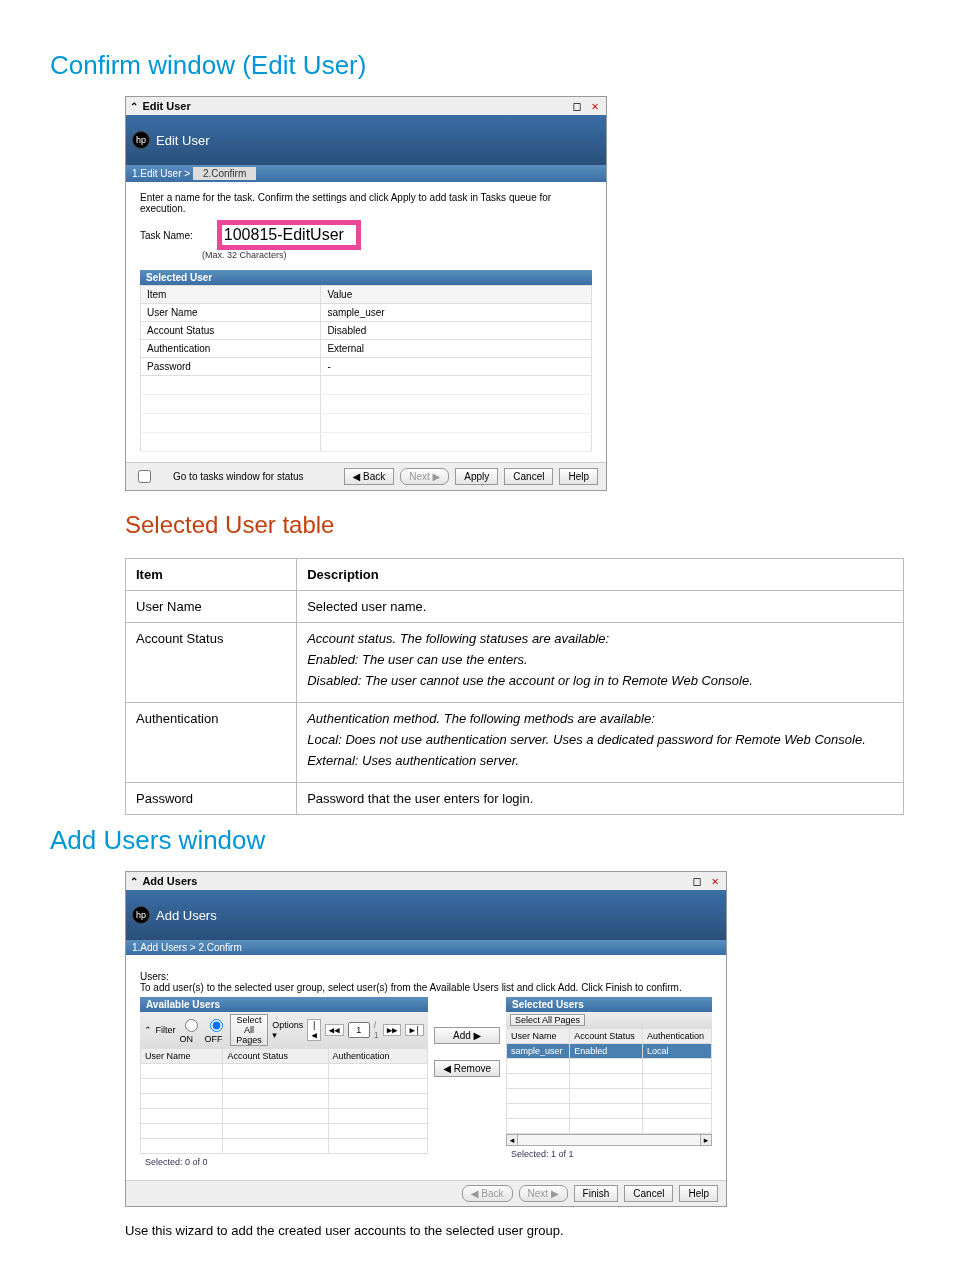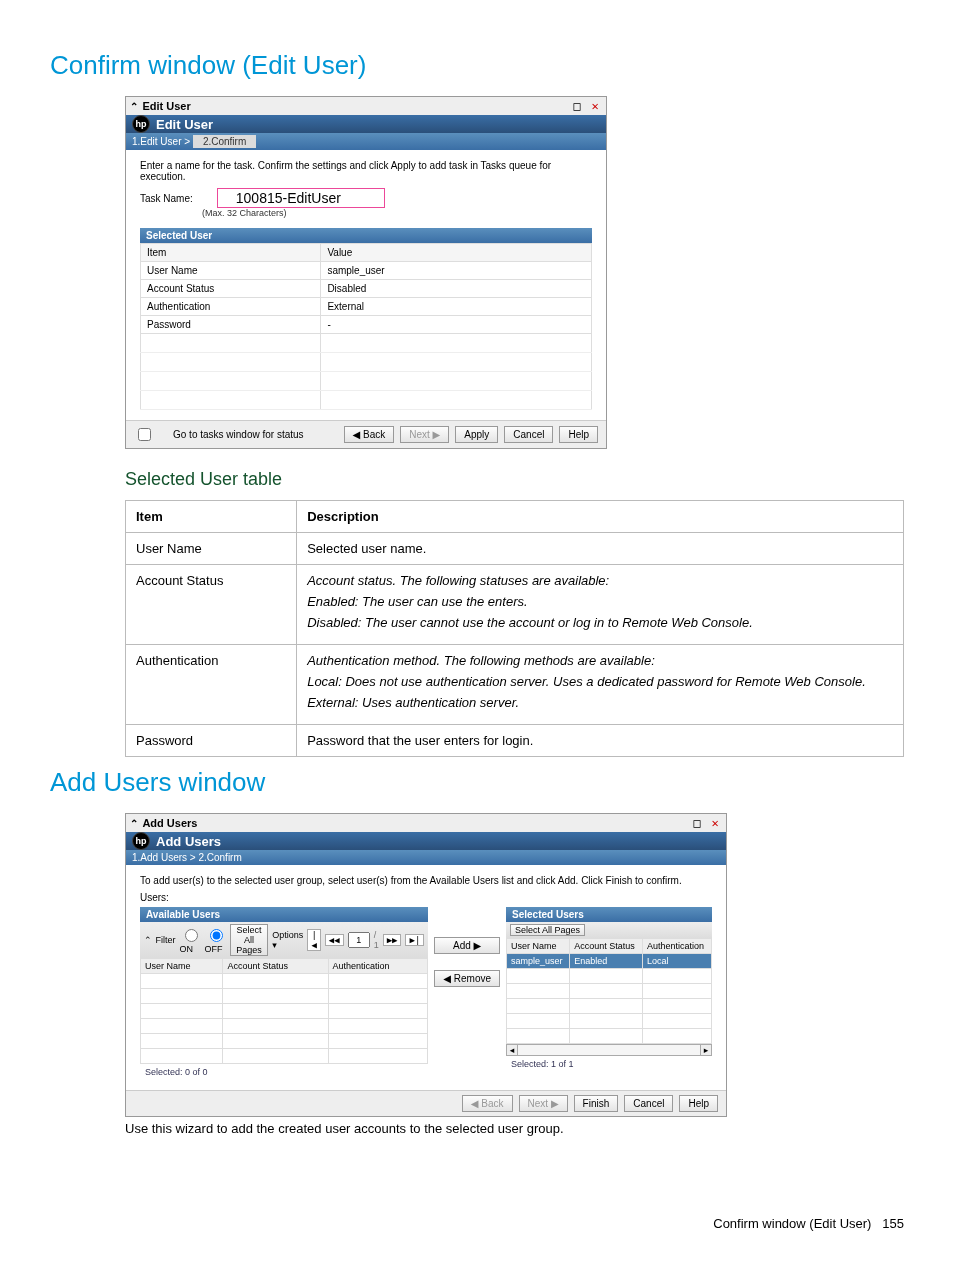--- a/index.html
+++ b/index.html
@@ -10,24 +10,24 @@
     padding: 40px 50px;
     width: 854px;
   }
   h1 {
     color: #0096d6;
     font-weight: normal;
     font-size: 26px;
     margin: 10px 0 15px 0;
   }
   h2 {
-    color: #14532d;
+    color: #c2410c;
     font-weight: normal;
-    font-size: 18px;
-    margin: 20px 0 10px 75px;
+    font-size: 24px;
+    margin: 20px 0 19px 75px;
   }
   .indent {
     margin-left: 75px;
   }
   .dialog {
     border: 1px solid #999;
     margin-top: 8px;
     background: #fff;
   }
   .dialog-narrow { width: 480px; }
@@ -53,25 +53,25 @@
     font-family: monospace;
     font-size: 12px;
     width: 14px;
     text-align: center;
     cursor: pointer;
   }
   .close-x { color: #c00; }
   .headerbar {
     background: linear-gradient(#3a6ea5,#2a4f7a);
     color: #fff;
-    padding: 0 6px;
+    padding: 16px 6px;
     display: flex;
     align-items: center;
     font-size: 13px;
-    font-weight: bold;
+    font-weight: normal;
   }
   .hp-logo {
     width: 16px; height: 16px;
     border-radius: 50%;
     background: #000;
     color: #fff;
     font-size: 9px;
     display:flex; align-items:center; justify-content:center;
     margin-right: 6px;
     border:1px solid #444;
@@ -87,21 +87,21 @@
     color: #333;
     padding: 1px 10px;
     display: inline-block;
   }
   .dialog-body {
     padding: 10px 14px;
     font-size: 10px;
   }
   .form-row { display:flex; align-items:center; gap:24px; margin-top:6px; }
   .form-row input[type=text] {
-    border:1px solid #ec4899; font-size:14px; padding:1px 18px; width:130px;
+    border:5px solid #ec4899; font-size:16px; padding:1px 2px; width:130px;
   }
   .hint { font-size:9px; color:#333; margin-left:62px; }
   .panel-title {
     background: linear-gradient(#5a8fbd,#3a6ea5);
     color: #fff;
     font-weight: bold;
     font-size: 10px;
     padding: 2px 6px;
     margin-top: 10px;
   }
@@ -128,21 +128,21 @@
     font-size:10px;
   }
   .footer-bar label { display:flex; align-items:center; gap:19px; margin-right:auto; }
   .btn {
     border:1px solid #999;
     background:linear-gradient(#fdfdfd,#e4e4e4);
     font-size:10px;
     padding:2px 8px;
     cursor:pointer;
   }
-  .btn.disabled { color:#999; }
+  .btn.disabled { color:#999;border-radius:7px; }
   
   table.doc {
     width: 100%;
     border-collapse: collapse;
     font-size: 13px;
     margin-top: 8px;
   }
   table.doc th, table.doc td {
     border: 1px solid #bbb;
     padding: 8px 10px;
@@ -319,22 +319,22 @@
     </div>
     <div class="headerbar">
       <span class="hp-logo">hp</span>
       <span>Add Users</span>
     </div>
     <div class="breadcrumb">
       <span>1.Add Users</span>
       <span>&gt; 2.Confirm</span>
     </div>
     <div class="dialog-body">
+      <div style="margin-top:6px">Users:</div>
       <div>To add user(s) to the selected user group, select user(s) from the Available Users list and click Add. Click Finish to confirm.</div>
-      <div style="margin-top:6px">Users:</div>
 
       <div style="display:flex; gap:0; margin-top:4px; align-items:flex-start;">
 
         <div style="flex:1.4;">
           <div class="panel-title" style="margin-top:0">Available Users</div>
           <div class="toolbar">
             <span>⌃</span>
             <span>Filter</span>
             <label><input type="radio" name="f1" style=""><span>ON</span></label>
             <label><input type="radio" name="f1" checked="" style=""><span>OFF</span></label>
@@ -450,18 +450,18 @@
     <div class="footer-bar">
       <span style="margin-right:auto"></span>
       <button class="btn disabled">◀ Back</button>
       <button class="btn disabled">Next ▶</button>
       <button class="btn">Finish</button>
       <button class="btn">Cancel</button>
       <button class="btn">Help</button>
     </div>
   </div>
 
-  <p style="margin-top:4px">Use this wizard to add the created user accounts to the selected user group.</p>
+  <p style="margin-top:16px">Use this wizard to add the created user accounts to the selected user group.</p>
 </div>
 
 <div class="page-footer">
   <span>Confirm window (Edit User)</span>&nbsp;&nbsp;&nbsp;<span>155</span>
 </div>
 
 </body></html>

